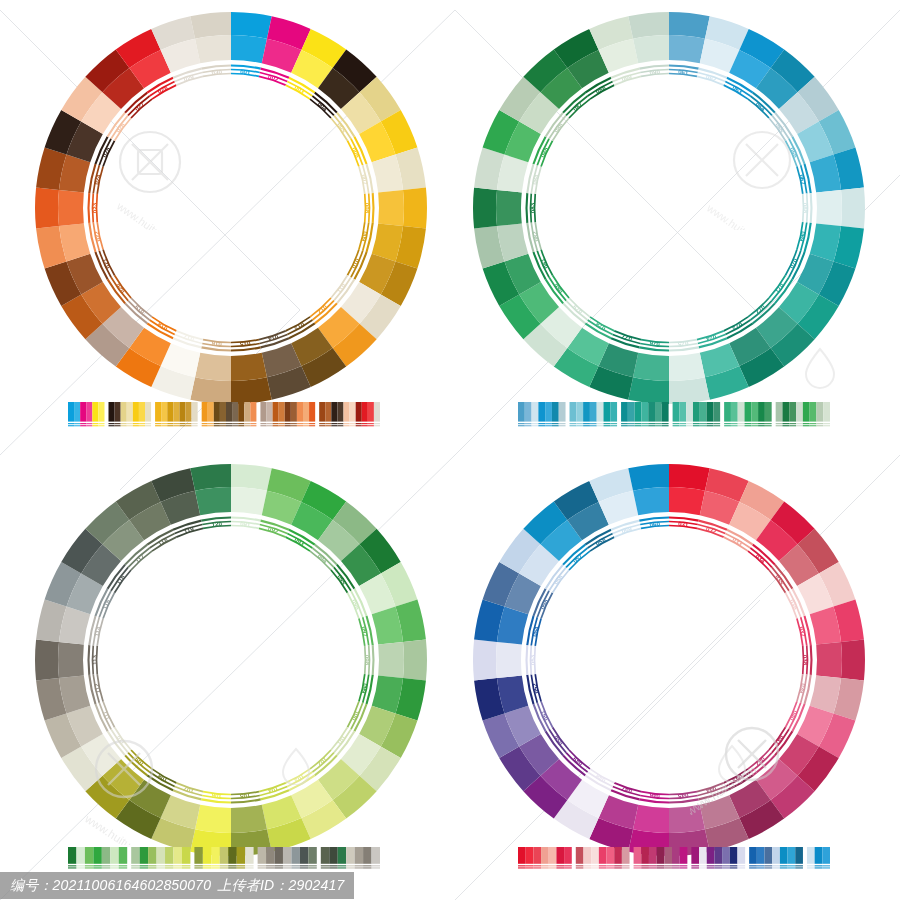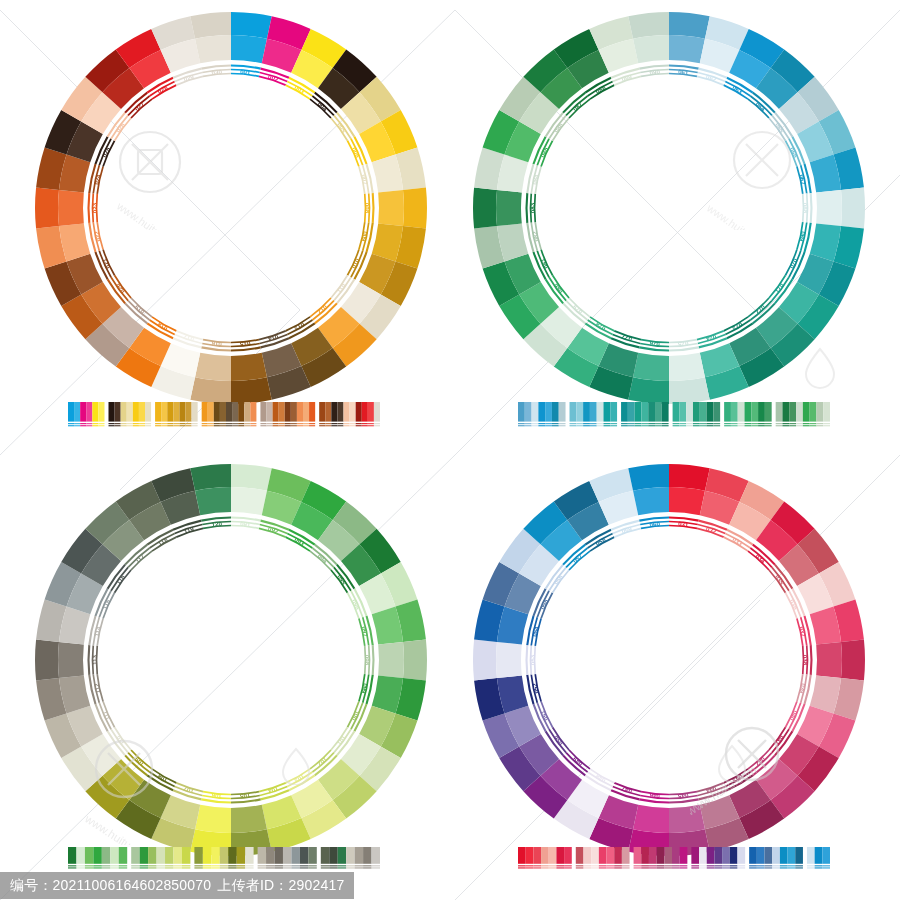--- a/index.html
+++ b/index.html
@@ -5,21 +5,21 @@
   html,body{margin:0;padding:0;background:#ffffff;}
   body{width:900px;height:900px;font-family:"Liberation Sans",sans-serif;overflow:hidden;position:relative;}
   #stage{position:relative;width:900px;height:900px;background:#fff;}
   .wheel{position:absolute;}
   .wheel svg{display:block;}
   .swatchbar{position:absolute;}
   .swatchbar svg{display:block;}
   .wm-diag{position:absolute;left:0;top:0;width:900px;height:900px;pointer-events:none;}
   .wm-tile{position:absolute;pointer-events:none;opacity:.55;}
   .wm-tile svg{display:block;}
-  #credit{position:absolute;left:0;bottom:0;height:30px;width:100%;display:flex;align-items:center;}
+  #credit{position:absolute;left:0;bottom:0;height:30px;width:100%;display:flex;align-items:center;font-style:italic;}
   #credit .pill{background:rgba(130,130,130,.72);color:#fff;font-size:14px;line-height:1;
       padding:6px 10px 7px 10px;white-space:nowrap;letter-spacing:.2px;}
   #credit .pill span{display:inline-block;}
   .lbl{font-size:6.2px;font-family:"Liberation Sans",sans-serif;font-weight:bold;}
 </style>
 </head>
 <body>
 
 <div id="stage">
 

